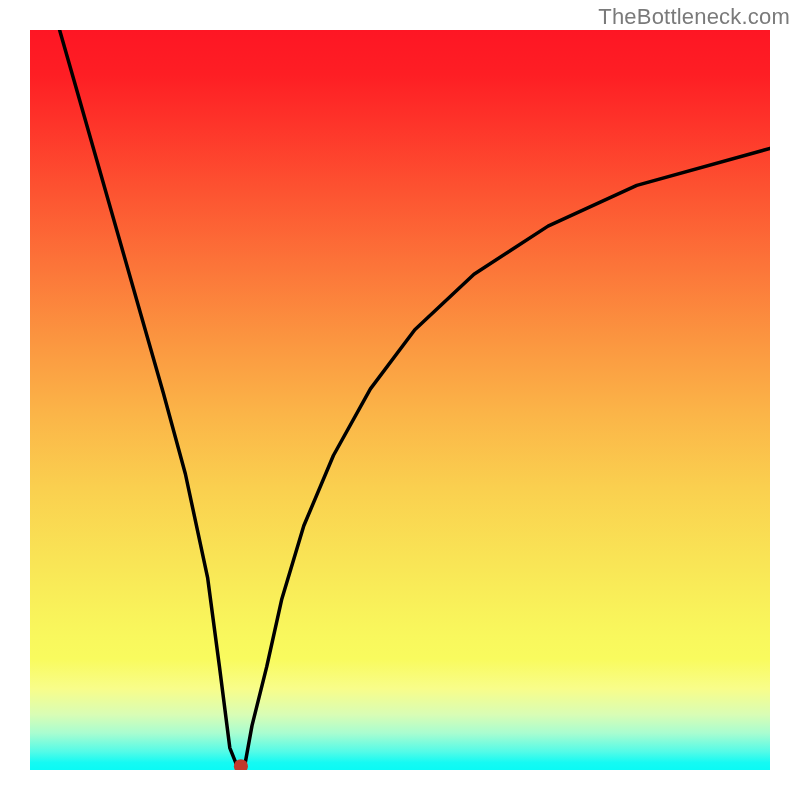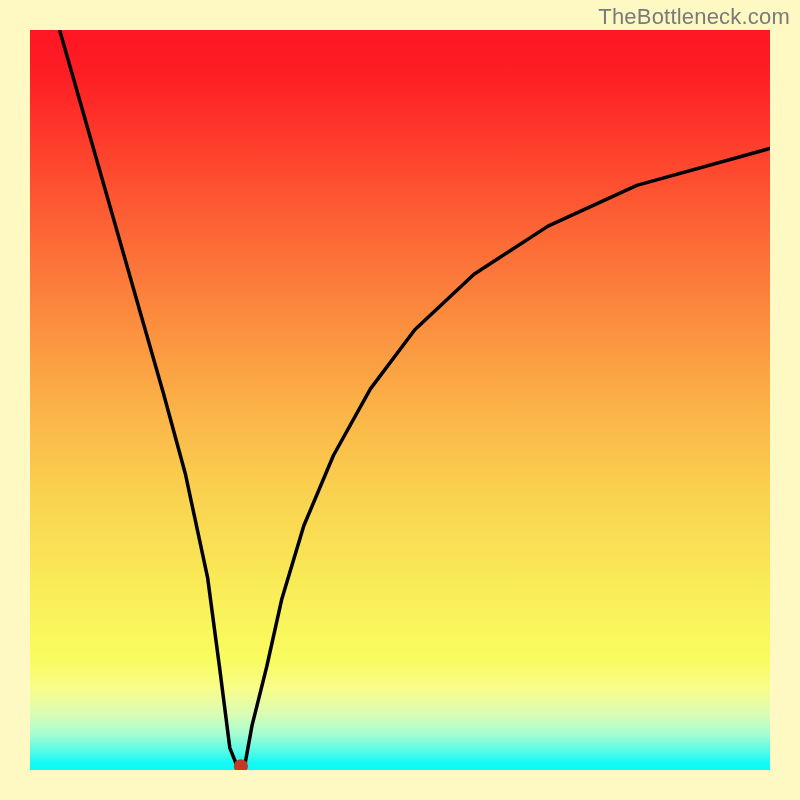--- a/index.html
+++ b/index.html
@@ -7,21 +7,21 @@
     padding: 0;
     width: 800px;
     height: 800px;
     background: #000;
     font-family: Arial, Helvetica, sans-serif;
   }
   .frame {
     position: relative;
     width: 800px;
     height: 800px;
-    background: #fef9c3;
+    background: #ffffff;
   }
   .watermark {
     position: absolute;
     top: 4px;
     right: 10px;
     color: #7a7a7a;
     font-size: 22px;
     font-weight: 500;
     letter-spacing: 0.2px;
     z-index: 5;

